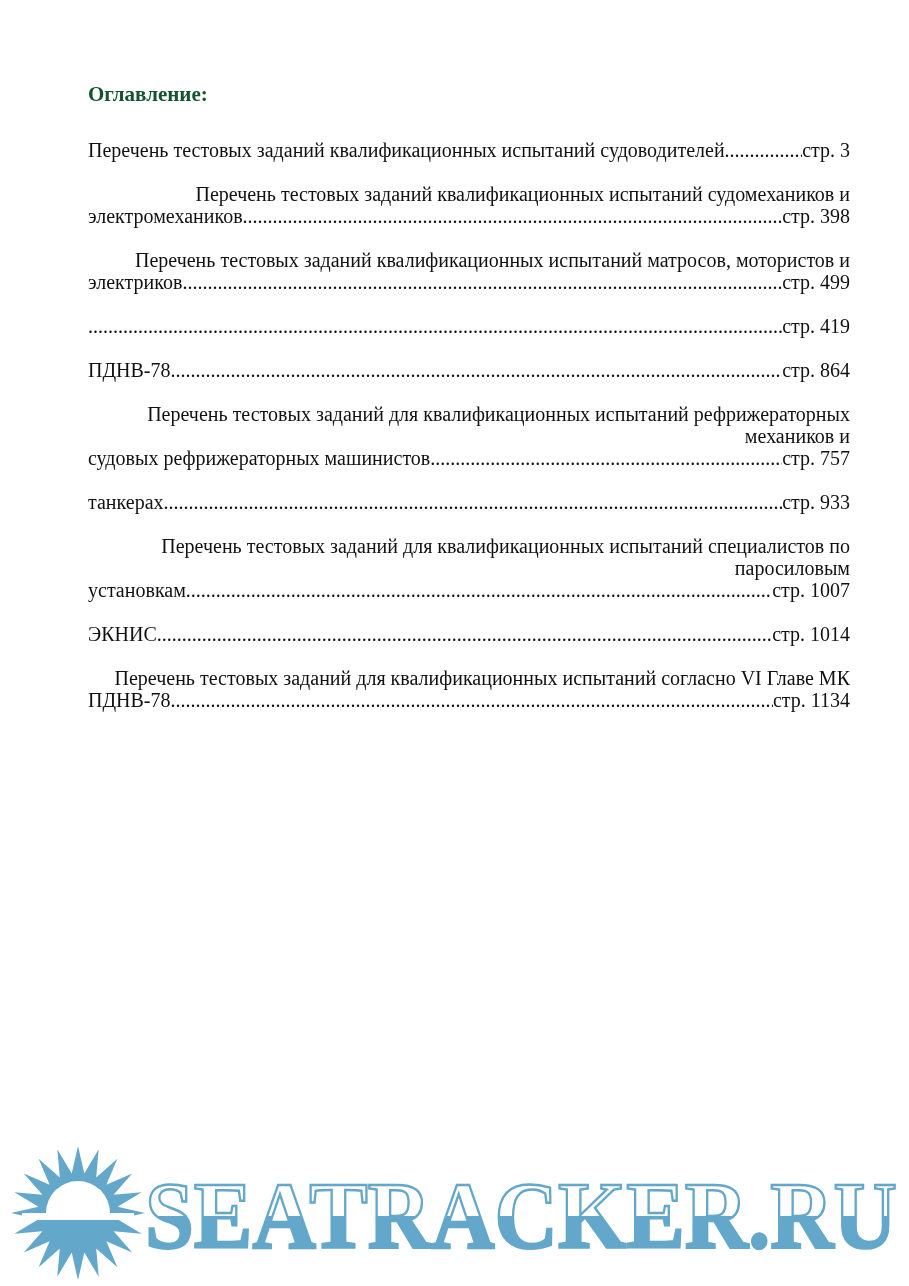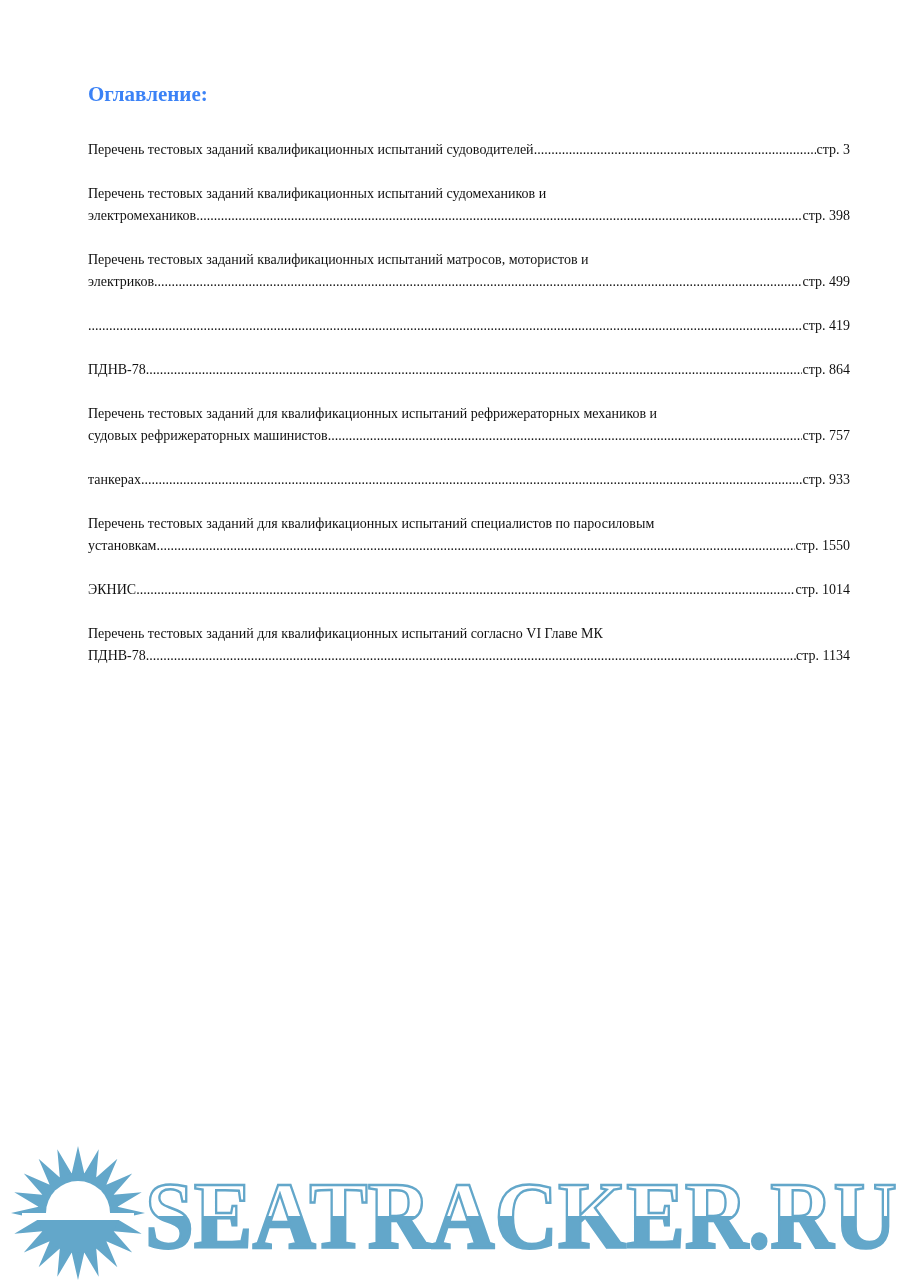--- a/index.html
+++ b/index.html
@@ -13,26 +13,27 @@
   }
   .content {
     position: absolute;
     left: 88px; top: 82px;
     width: 762px;
   }
   .heading {
     font-size: 21px;
     font-weight: bold;
     margin: 0 0 32px 0;
-    color: #3b82f6;
+    color: #14532d;
   }
   .toc-entry {
-    font-size: 14px;
+    font-size: 20px;
     line-height: 22px;
     margin: 0 0 22px 0;
+    text-align: right;
   }
   .row { display: flex; align-items: baseline; }
   .row .text { white-space: nowrap; }
   .dots {
     flex: 1 1 auto;
     overflow: hidden;
     white-space: nowrap;
     min-width: 0;
   }
   .pagenum { white-space: nowrap; }
@@ -122,21 +123,21 @@
       <span class="dots">................................................................................................................................................................................................................................................................................................................................................................................................................</span>
       <span class="pagenum">стр. 933</span>
     </div>
   </div>
 
   <div class="toc-entry">
     <span class="line1">Перечень тестовых заданий для квалификационных испытаний специалистов по паросиловым</span>
     <div class="row">
       <span class="text">установкам </span>
       <span class="dots">................................................................................................................................................................................................................................................................................................................................................................................................................</span>
-      <span class="pagenum">стр. 1550</span>
+      <span class="pagenum">стр. 1007</span>
     </div>
   </div>
 
   <div class="toc-entry">
     <div class="row">
       <span class="text">ЭКНИС </span>
       <span class="dots">................................................................................................................................................................................................................................................................................................................................................................................................................</span>
       <span class="pagenum">стр. 1014</span>
     </div>
   </div>

